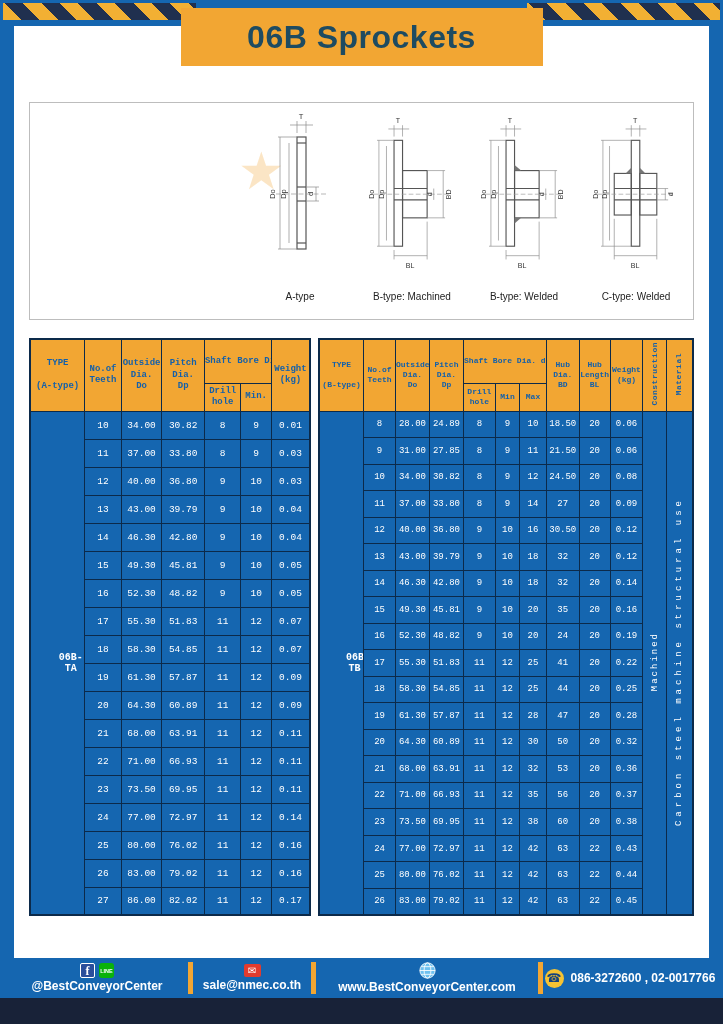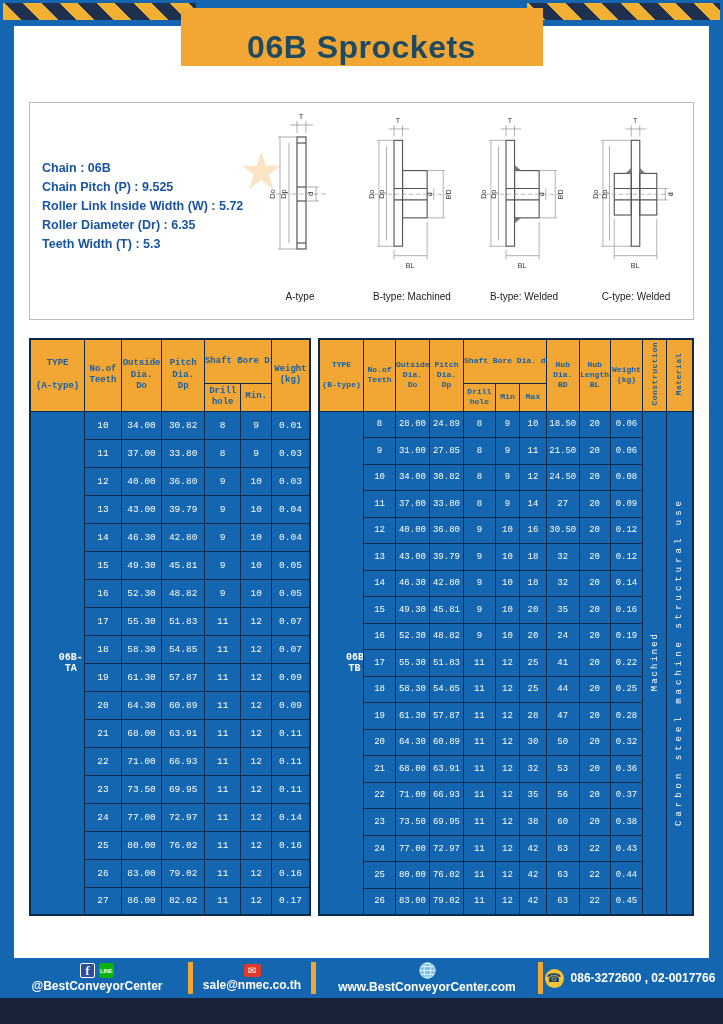--- a/index.html
+++ b/index.html
@@ -6,21 +6,21 @@
   body { font-family: "Liberation Sans", sans-serif; background: #888; }
   .page { position: relative; width: 723px; height: 1024px; background: #1566b0; overflow: hidden; margin: 0 auto; }
 
   .hazard { position: absolute; top: 3px; height: 17px; width: 193px;
     background: repeating-linear-gradient(45deg, #f2b033 0 13px, #20304f 13px 26px); }
   .hazard.left { left: 3px; } .hazard.right { right: 3px; }
 
   .sheet { position: absolute; left: 14px; right: 14px; top: 26px; bottom: 66px; background: #ffffff; }
 
   .banner { position: absolute; top: 8px; left: 50%; transform: translateX(-50%);
-    width: 362px; height: 58px; background: #f2a633; display: flex; align-items: flex-end; justify-content: center; }
+    width: 362px; height: 58px; background: #f2a633; display: flex; align-items: center; justify-content: center; }
   .banner .title { font-size: 32px; font-weight: bold; color: #1e4b61; letter-spacing: .5px; }
 
   .spec-box { position: absolute; left: 15px; right: 15px; top: 76px; height: 218px;
     border: 1px solid #bdbdbd; background: #fff; }
   .specs { position: absolute; left: 12px; top: 56px; z-index: 3; }
   .specs div { font-size: 12.5px; font-weight: bold; color: #1a55a3; line-height: 19px; white-space: nowrap; }
 
   .watermark { position: absolute; left: 208px; top: 42px; display: flex; align-items: center; gap: 8px; opacity: .28; z-index: 1; }
   .wm-star { font-size: 52px; color: #f2a633; line-height: 1; }
   .wm-text { display: flex; flex-direction: column; font-weight: bold; font-size: 23px; color: #f2a633; line-height: 1.05; letter-spacing: 1px; }
@@ -85,27 +85,20 @@
   <div class="hazard left"></div>
   <div class="hazard right"></div>
 
   <div class="sheet">
 
     <div class="spec-box">
       <div class="watermark">
         <span class="wm-star">★</span>
       </div>
 
-      <div class="specs">
-        <div>Chain : 06B</div>
-        <div>Chain Pitch (P) : 9.525</div>
-        <div>Roller Link Inside Width (W) : 5.72</div>
-        <div>Roller Diameter (Dr) : 6.35</div>
-        <div>Teeth Width (T) : 5.3</div>
-      </div>
 
       <div class="diagrams">
 
         <div class="diagram">
           <svg viewBox="0 0 100 178">
             <line class="dim" x1="40" y1="16" x2="63" y2="16"></line>
             <line class="dim" x1="47" y1="12" x2="47" y2="24"></line>
             <line class="dim" x1="56" y1="12" x2="56" y2="24"></line>
             <text x="51" y="10" text-anchor="middle">T</text>
             <rect class="part" x="47" y="28" width="9" height="112"></rect>

